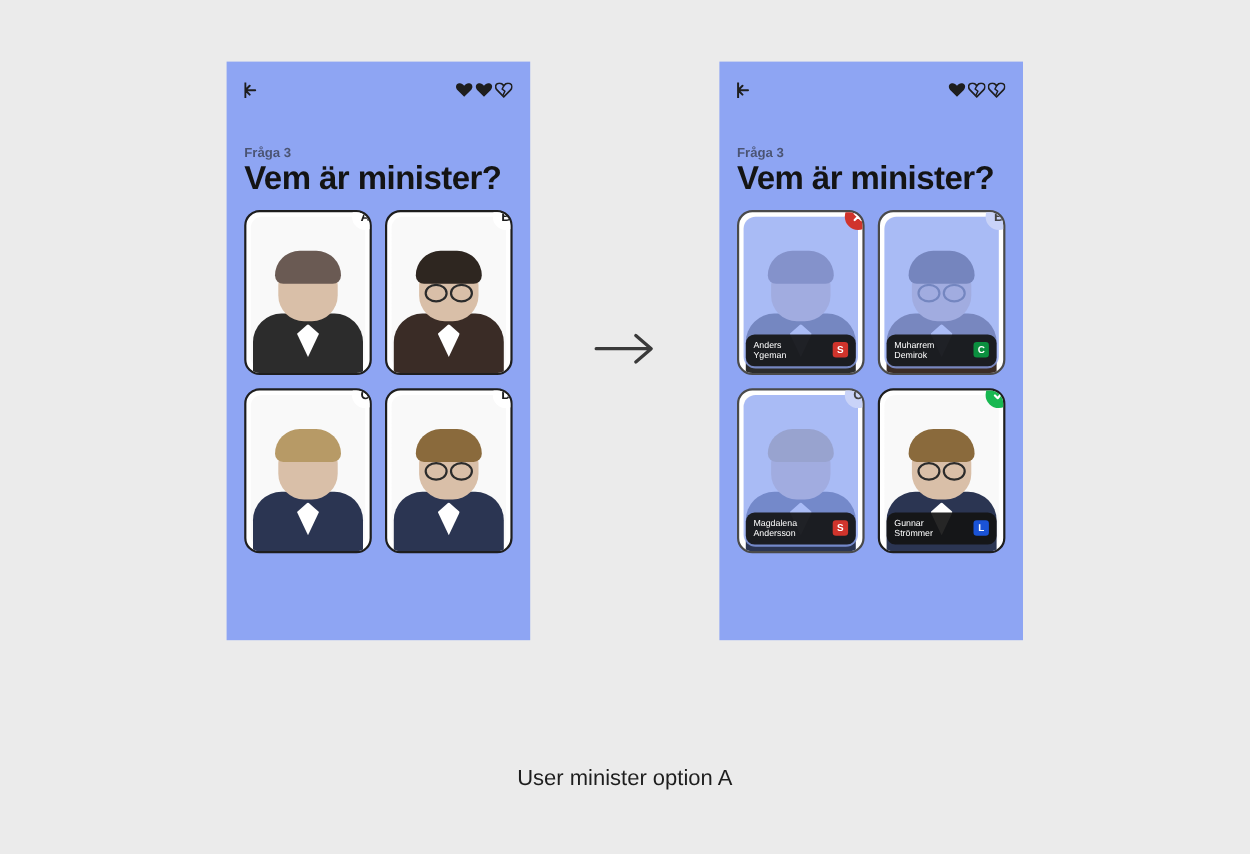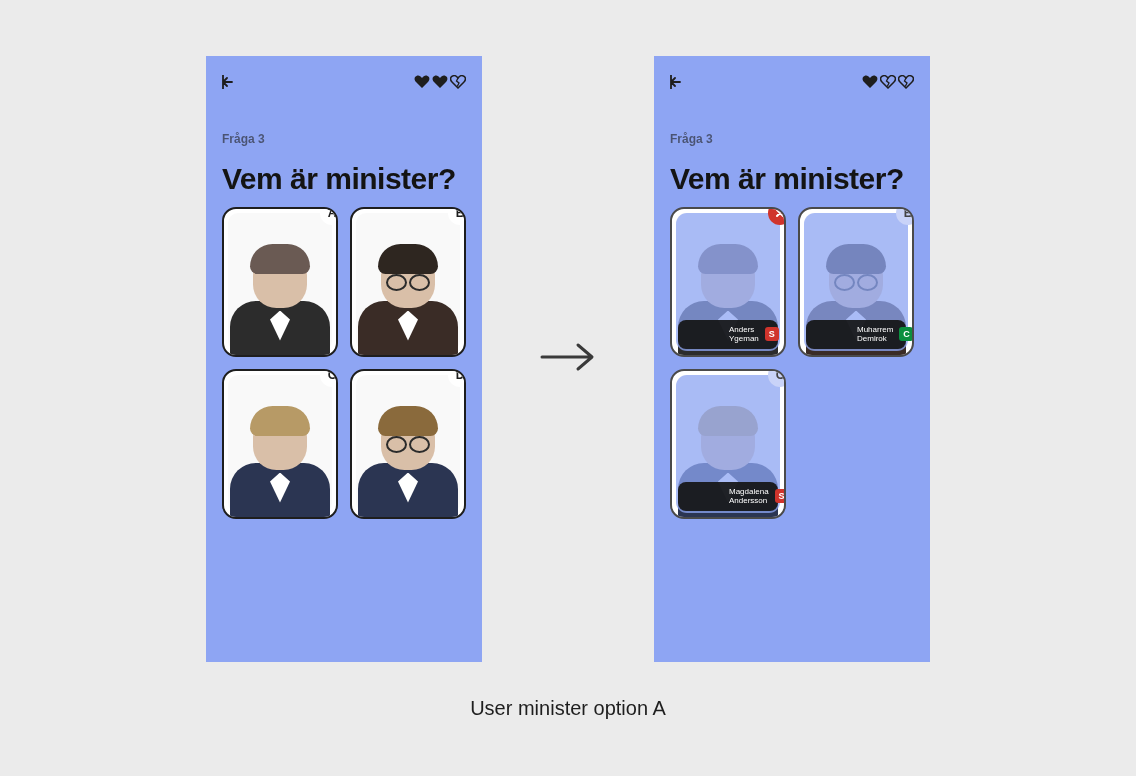--- a/index.html
+++ b/index.html
@@ -12,21 +12,21 @@
   }
   .screens {
     display: flex;
     align-items: center;
     justify-content: center;
     gap: 56px;
     padding-top: 56px;
   }
   .phone {
     width: 276px;
-    height: 606px;
+    height: 526px;
     background: #8ea5f3;
     position: relative;
     padding: 16px;
   }
   .topbar {
     display: flex;
     justify-content: space-between;
     align-items: center;
     height: 20px;
   }
@@ -40,21 +40,21 @@
   .hearts { display: flex; gap: 2px; }
   .heart svg, .back svg { display:block; }
   .q-label {
     margin-top: 40px;
     font-size: 12px;
     font-weight: 600;
     color: #1e1e1e;
     opacity: .6;
   }
   .q-title {
-    margin-top: 16px;
+    margin-top: 0;
     font-size: 30px;
     font-weight: 800;
     line-height: 1.15;
     color: #141414;
     letter-spacing: -0.5px;
   }
   .grid {
     margin-top: 10px;
     display: grid;
     grid-template-columns: 1fr 1fr;
@@ -121,21 +121,20 @@
     align-items: center;
     justify-content: space-between;
     z-index: 2;
     gap: 6px;
   }
   .namebar .nm {
     color: #fff;
     font-size: 8px;
     line-height: 1.15;
     font-weight: 500;
-    margin-left: 44px;
   }
   .party {
     width: 14px;
     height: 14px;
     border-radius: 3px;
     display: flex;
     align-items: center;
     justify-content: center;
     font-size: 9px;
     font-weight: 800;
@@ -362,17 +361,37 @@
               <div class="head"></div>
               <div class="hair" style="background:#b79a66"></div>
             </div>
           </div>
           <div class="badge dim">C</div>
           <div class="namebar">
             <div class="nm">Magdalena<br>Andersson</div>
             <div class="party" style="background:#d0342c">S</div>
           </div>
         </div>
+        <div class="card">
+          <div class="portrait">
+            <div class="sil">
+              <div class="body" style="background:#2b3552"></div>
+              <div class="collar"></div>
+              <div class="head"></div>
+              <div class="hair" style="background:#8a6a3c"></div>
+              <div class="glasses"></div>
+            </div>
+          </div>
+          <div class="badge correct">
+            <svg width="12" height="12" viewBox="0 0 12 12">
+              <path d="M2.5 6.5 L5 9 L9.5 3.5" stroke="#fff" stroke-width="2" fill="none" stroke-linecap="round" stroke-linejoin="round"></path>
+            </svg>
+          </div>
+          <div class="namebar">
+            <div class="nm">Gunnar<br>Strömmer</div>
+            <div class="party" style="background:#1a53d6">L</div>
+          </div>
+        </div>
       </div>
   </div>
 </div>
 
 <div class="caption">User minister option A</div>
 
 </body></html>

